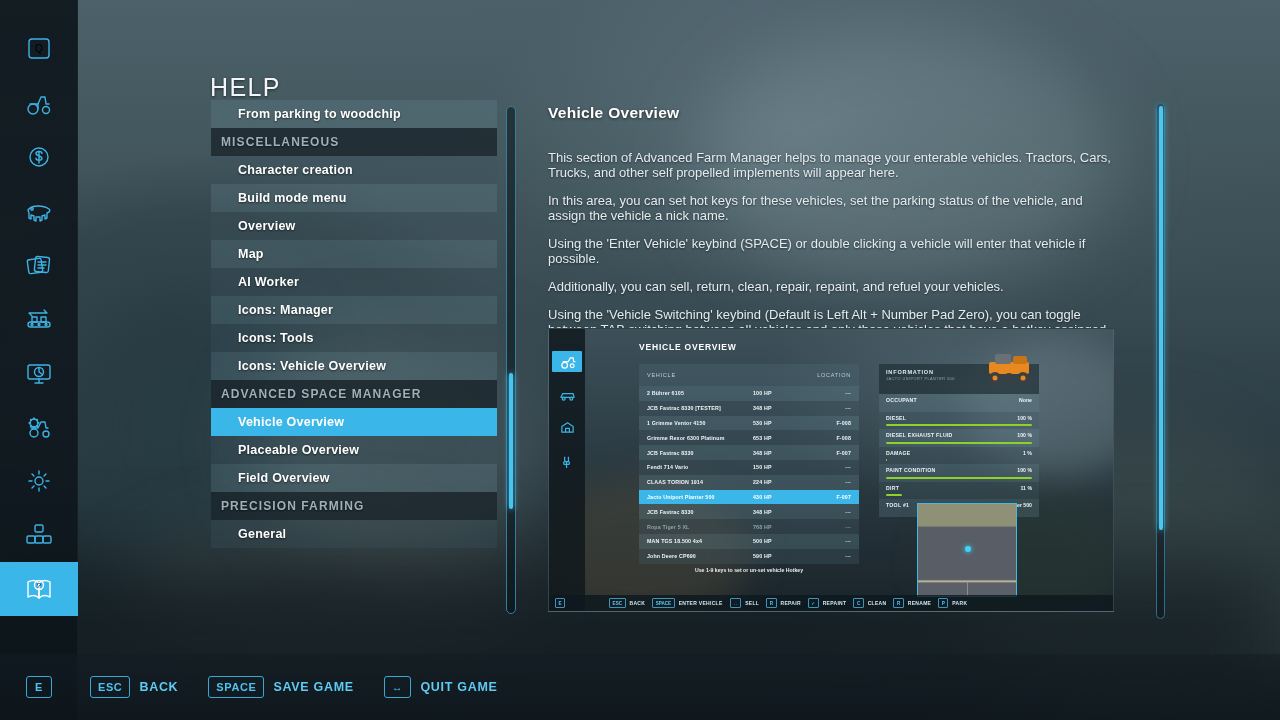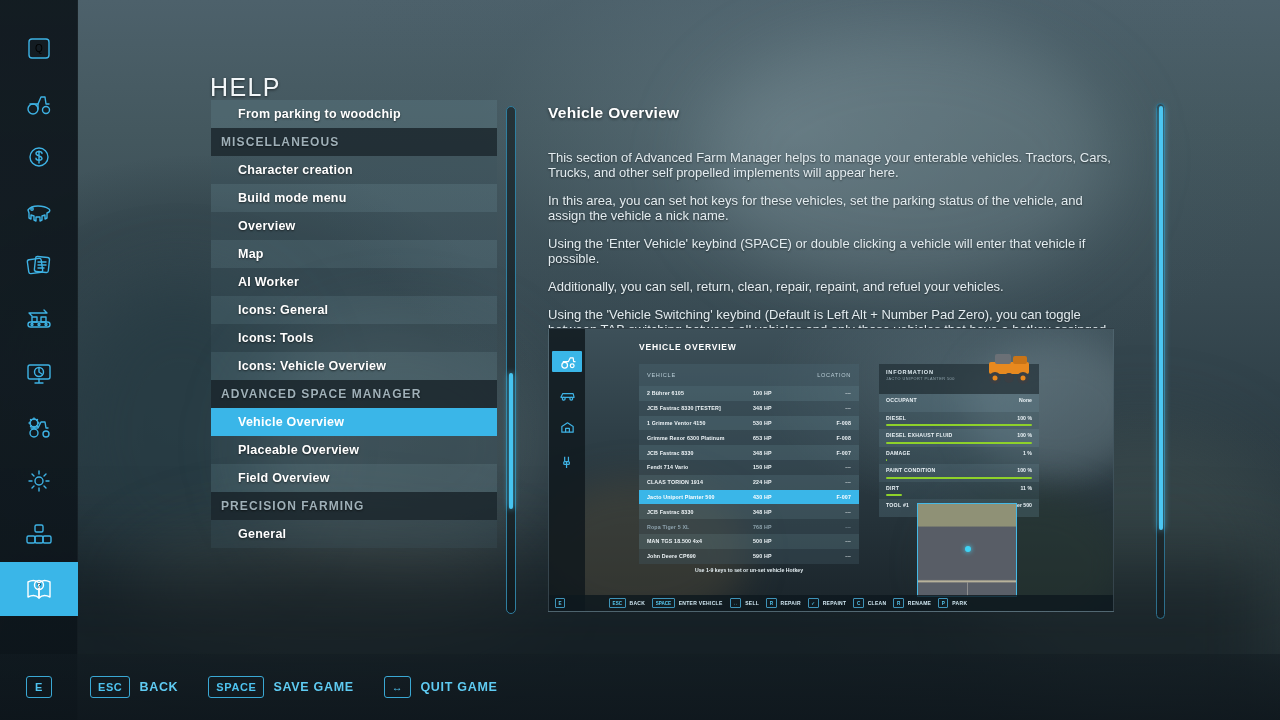--- a/index.html
+++ b/index.html
@@ -308,21 +308,21 @@
   <div id="page-title">HELP</div>
 
   <div id="sidebar">
       <div class="side-row odd">From parking to woodchip</div>
       <div class="side-row header">MISCELLANEOUS</div>
       <div class="side-row even">Character creation</div>
       <div class="side-row odd">Build mode menu</div>
       <div class="side-row even">Overview</div>
       <div class="side-row odd">Map</div>
       <div class="side-row even">AI Worker</div>
-      <div class="side-row odd">Icons: General</div>
+      <div class="side-row odd">Icons: Manager</div>
       <div class="side-row even">Icons: Tools</div>
       <div class="side-row odd">Icons: Vehicle Overview</div>
       <div class="side-row header">ADVANCED SPACE MANAGER</div>
       <div class="side-row selected">Vehicle Overview</div>
       <div class="side-row even">Placeable Overview</div>
       <div class="side-row odd">Field Overview</div>
       <div class="side-row header">PRECISION FARMING</div>
       <div class="side-row even">General</div>
     </div>
   <div id="side-scroll">

